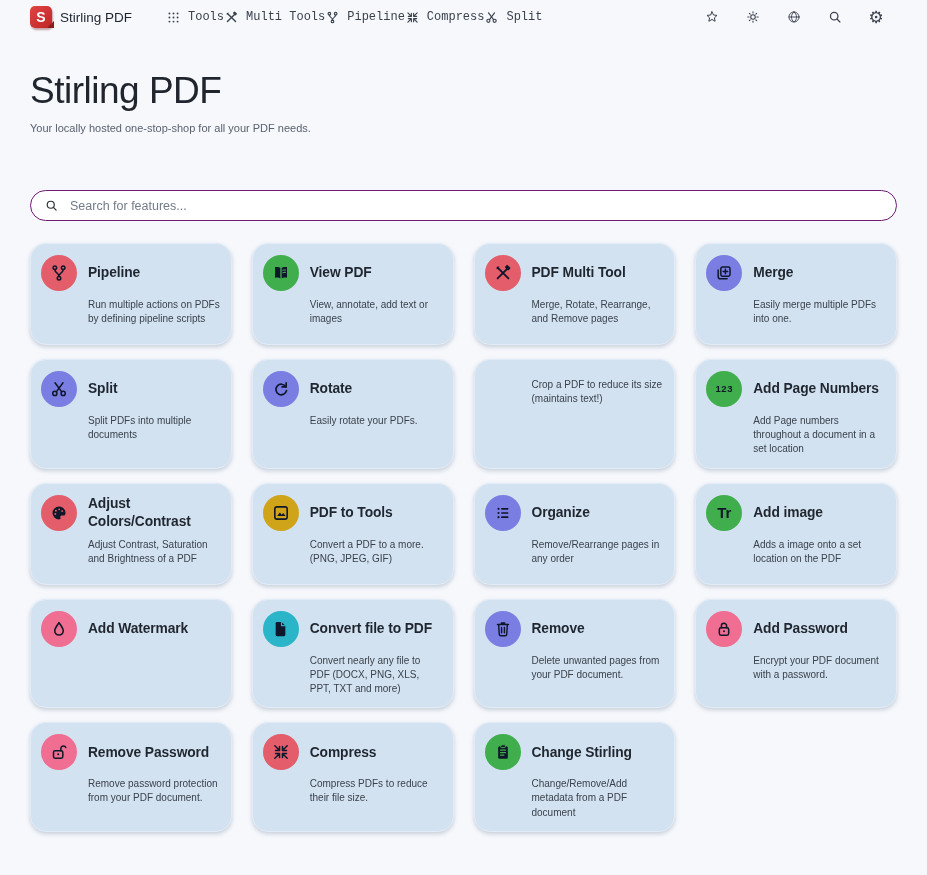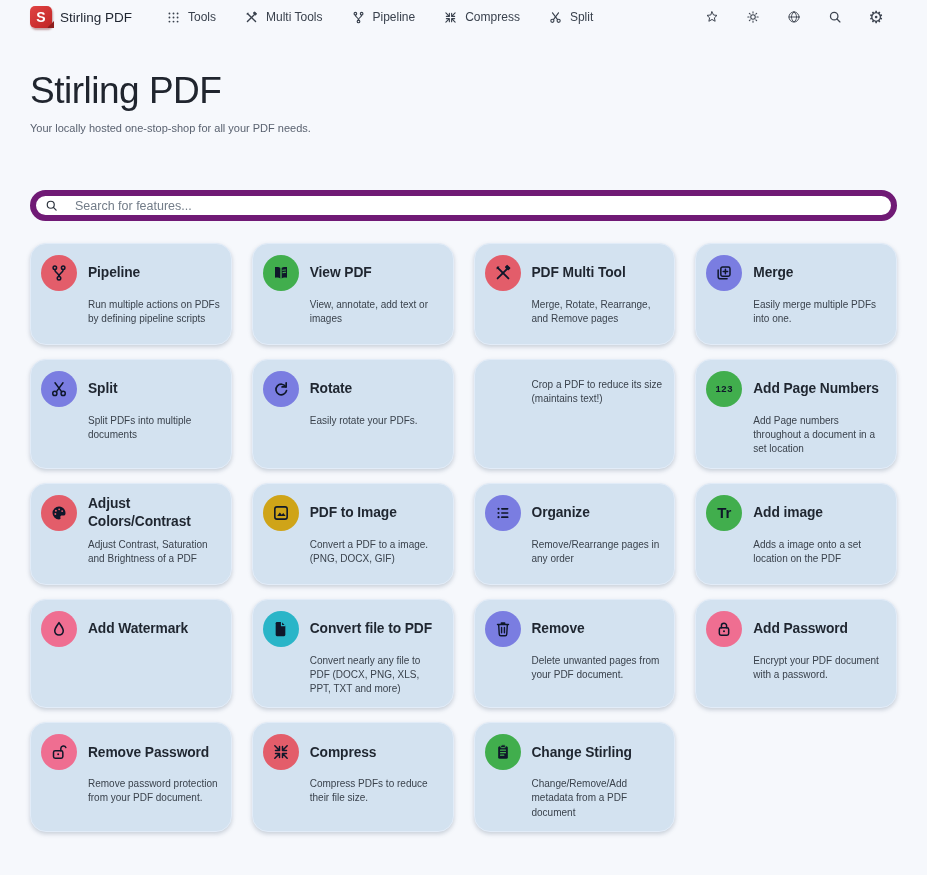--- a/index.html
+++ b/index.html
@@ -21,40 +21,40 @@
     display:flex; align-items:center; justify-content:center;
     box-shadow:1px 2px 2px rgba(120,30,30,.4);
   }
   .logo span { color:#fff; font-weight:700; font-size:14px; line-height:1; }
   .logo::after {
     content:""; position:absolute; right:-2px; bottom:0;
     border-style:solid; border-width:0 0 7px 7px;
     border-color:transparent transparent #8d1d1d transparent;
   }
   .brand-name { font-size:13.5px; color:#1f2530; }
-  .nav-items { display:flex; gap:28px; margin-left:34px; }
+  .nav-items { display:flex; margin-left:34px;font-family:Liberation Mono, monospace; }
   .nav-item { display:flex; align-items:center; gap:7px; cursor:pointer; color:#39414d; }
   .nav-item .nav-ic { color:#39414d; }
   .nav-ic svg { width:15px; height:15px; }
   .nav-label { font-size:12px; }
   .nav-actions { margin-left:auto; display:flex; align-items:center; gap:23px; color:#3d4450; }
   .action-ic { cursor:pointer; display:flex; align-items:center; justify-content:center; width:18px; height:18px; }
   .action-ic svg { width:16px; height:16px; }
   .uni { line-height:1; display:inline-block; }
 
   
   .header { padding:36px 30px 0; }
   .page-title { margin:0; font-size:37px; font-weight:500; letter-spacing:-.5px; color:#20252e; }
   .page-subtitle { margin:10px 0 0; font-size:11px; color:#5a6270; }
 
   
   .searchwrap { position:relative; margin:56px 30px 0; }
   .search-input {
     width:100%; height:31px; border-radius:16px;
-    border:6px solid #701a75; background:#fff;
+    border:1px solid #701a75; background:#fff;
     padding:0 14px 0 39px; font-size:12.5px; color:#333;
     font-family:"Liberation Sans", sans-serif; outline:none;
   }
   .search-input::placeholder { color:#727c88; }
   .search-ic { position:absolute; left:14px; top:7.5px; color:#2c333d; pointer-events:none; }
   .search-ic svg { width:15px; height:15px; }
 
   
   .grid {
     margin:22px 30px 0;
@@ -312,23 +312,23 @@
     <div class="card-desc">Adjust Contrast, Saturation and Brightness of a PDF</div>
   </div>
     <div class="card">
     <div class="card-head">
       <span class="card-icon" style="background: rgb(207, 164, 24); --bg: #cfa418;">
           <svg viewBox="0 0 24 24" fill="none" stroke="currentColor" stroke-width="1.9" stroke-linecap="round" stroke-linejoin="round">
             <rect x="4.6" y="4.6" width="14.8" height="14.8" rx="2.6"></rect>
             <path d="M7.4 15.6 l3.2-4.2 2.3 2.8 1.8-2.2 2.9 3.6 Z" fill="currentColor" stroke="none"></path>
           </svg>
         </span>
-      <span class="card-title">PDF to Image</span>
-    </div>
-    <div class="card-desc">Convert a PDF to a image. (PNG, DOCX, GIF)</div>
+      <span class="card-title">PDF to Tools</span>
+    </div>
+    <div class="card-desc">Convert a PDF to a more. (PNG, JPEG, GIF)</div>
   </div>
     <div class="card">
     <div class="card-head">
       <span class="card-icon" style="background: rgb(122, 125, 225); --bg: #7a7de1;">
           <svg viewBox="0 0 24 24" fill="none" stroke="currentColor" stroke-width="1.8" stroke-linecap="round" stroke-linejoin="round">
             <g fill="currentColor" stroke="none">
               <circle cx="6.6" cy="7" r="1.3"></circle>
               <circle cx="6.6" cy="12" r="1.3"></circle>
               <circle cx="6.6" cy="17" r="1.3"></circle>
             </g>

